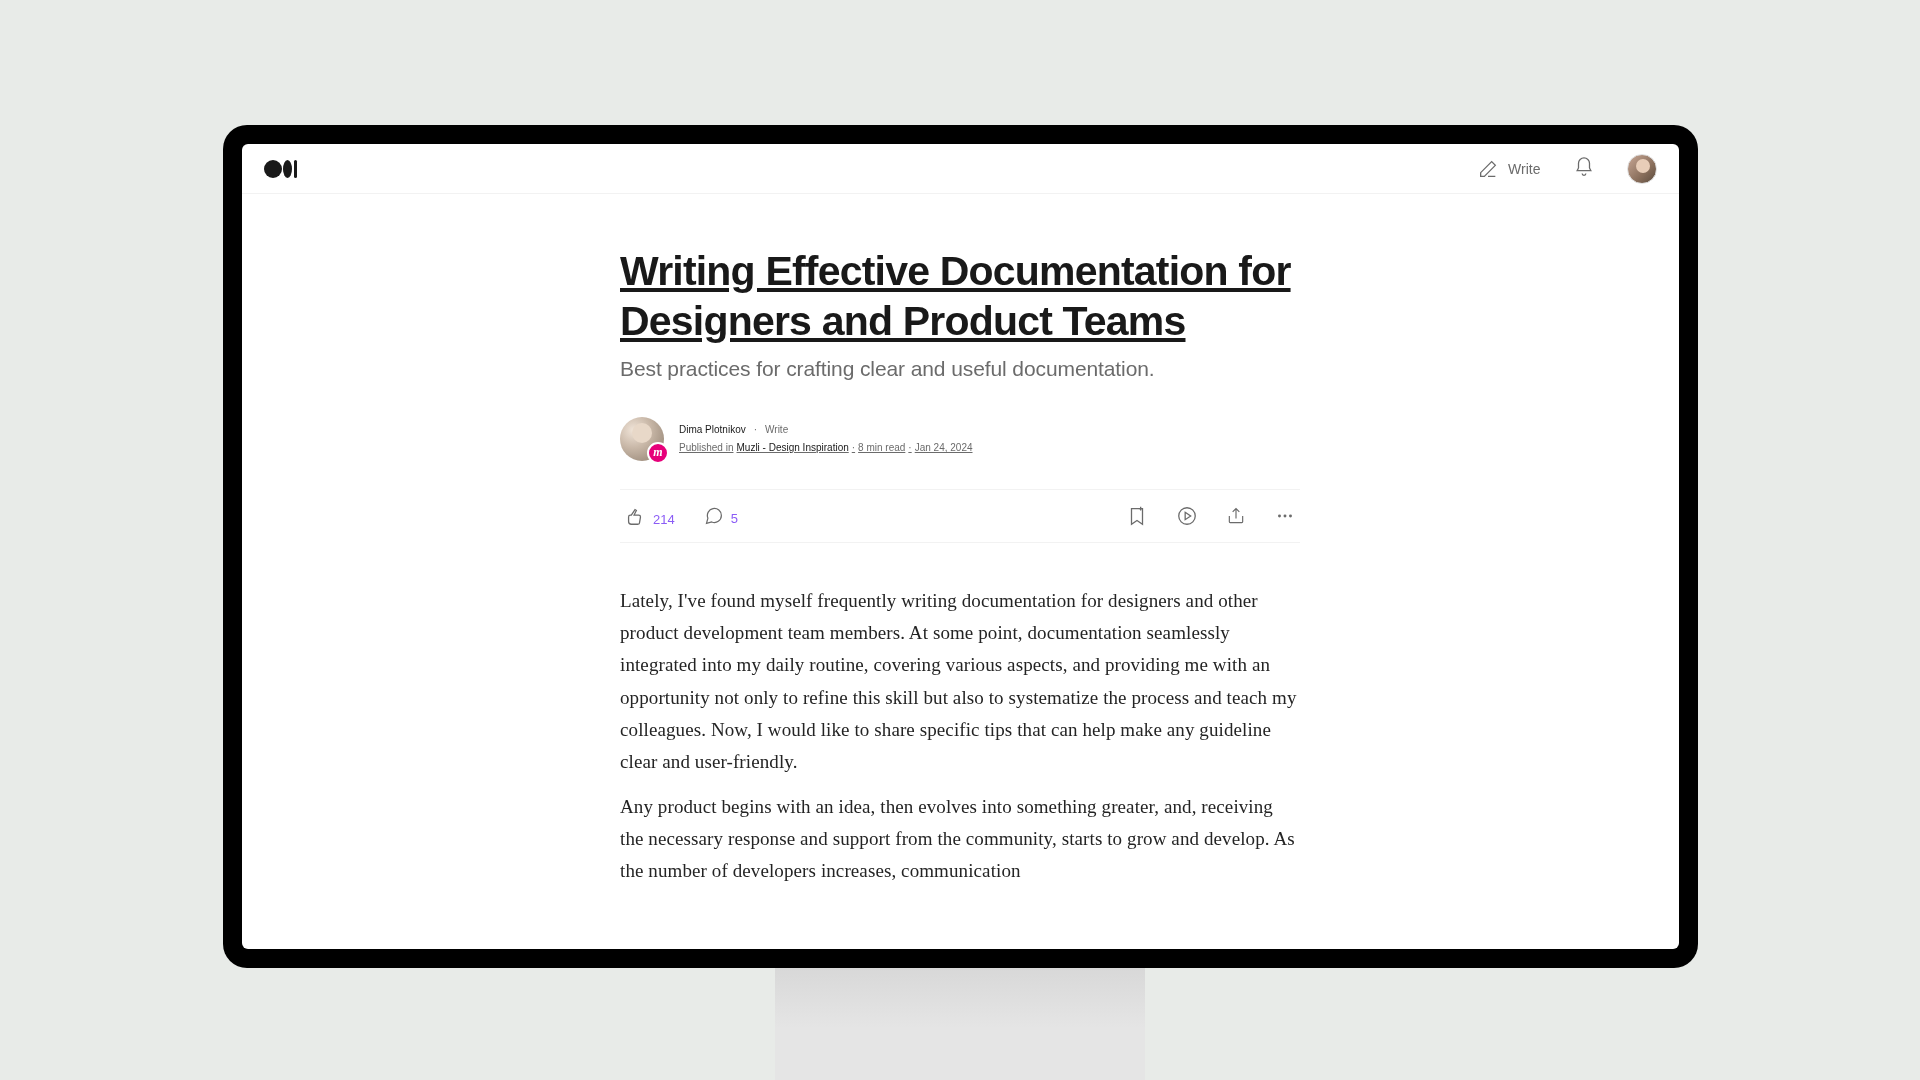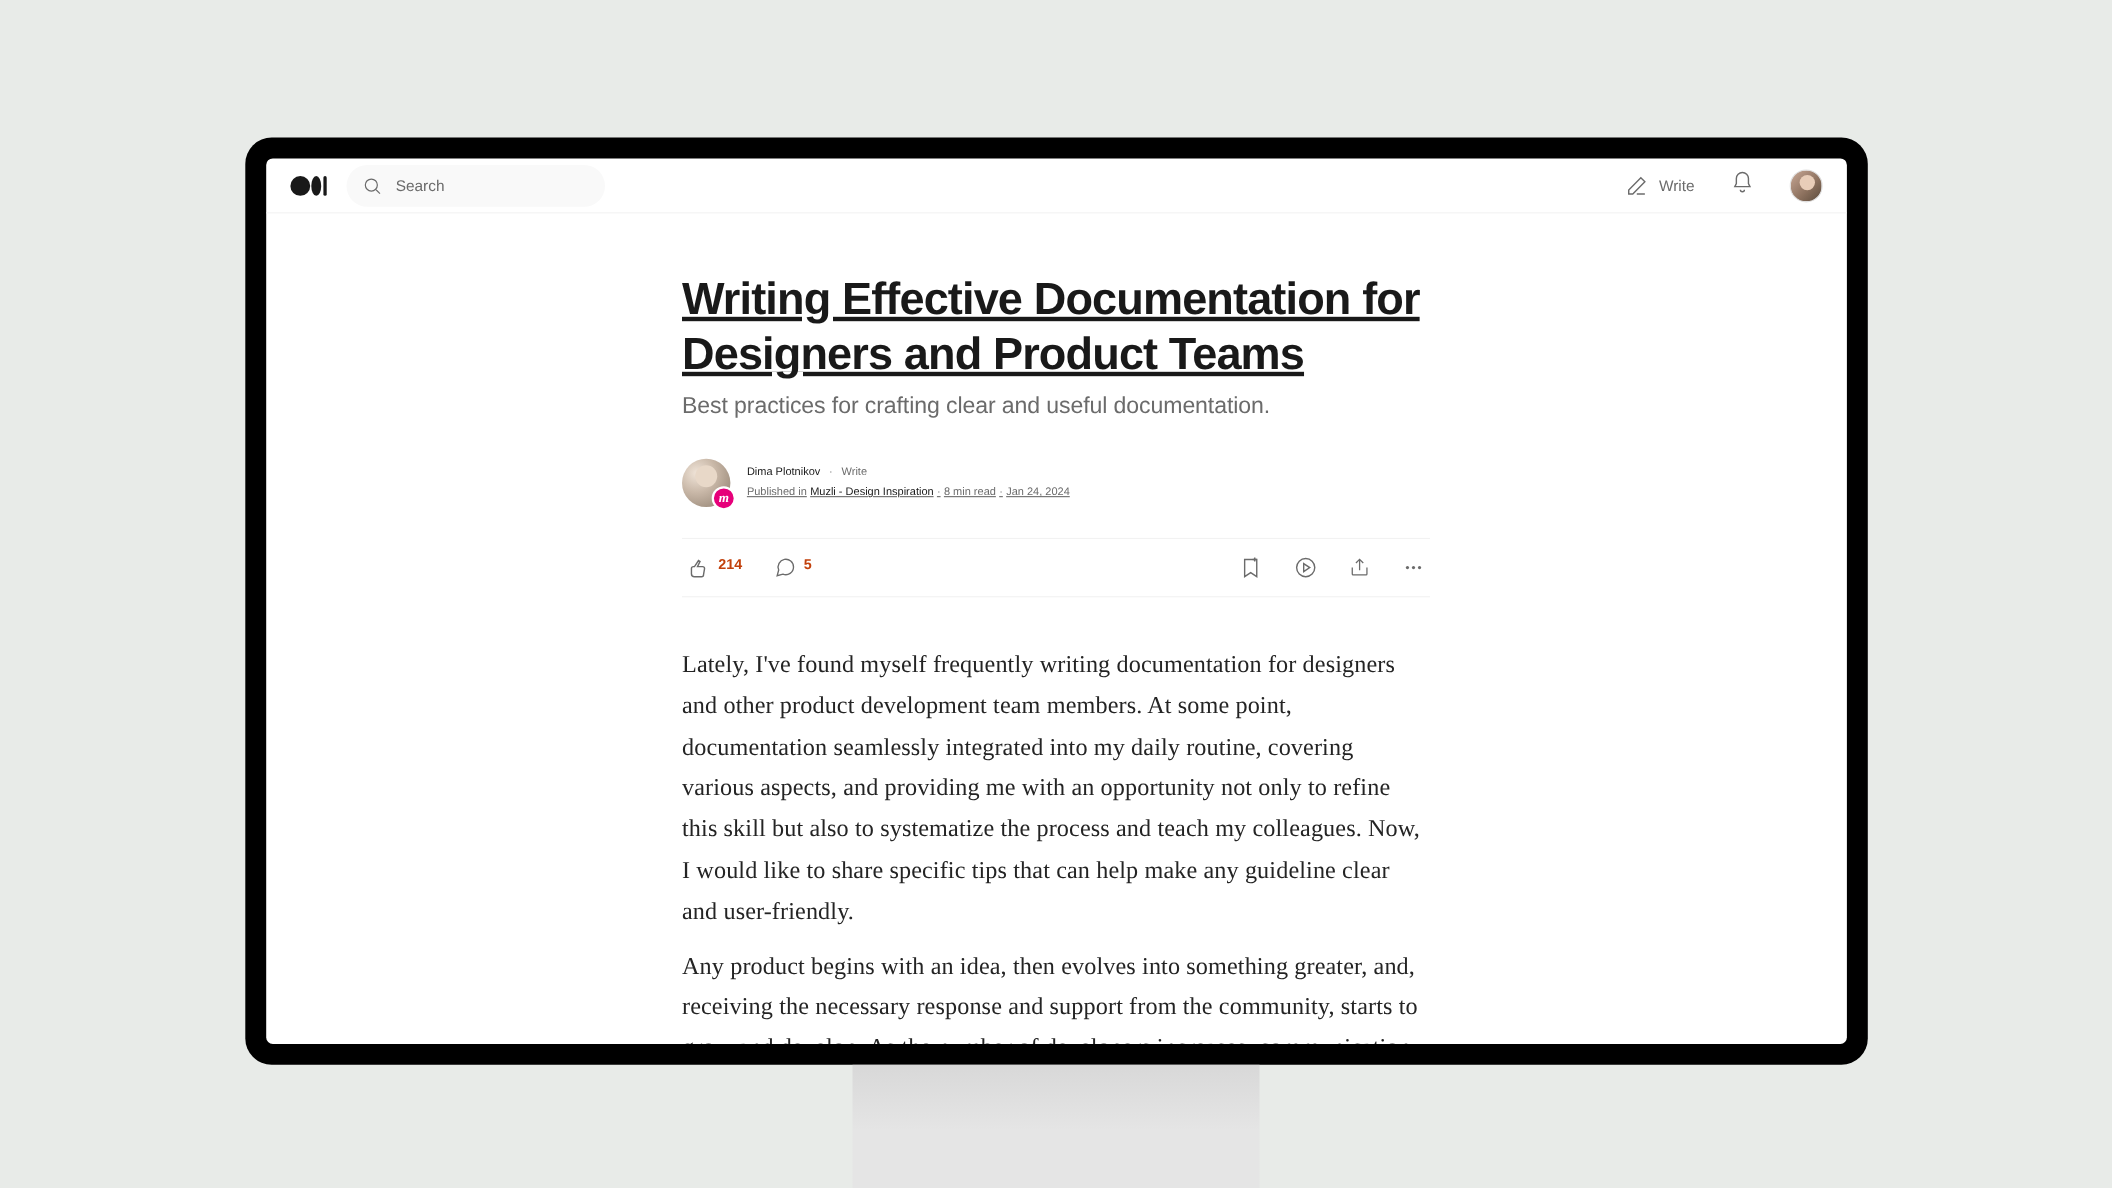--- a/index.html
+++ b/index.html
@@ -160,25 +160,25 @@
     margin-top: 28px;
     border-top: 1px solid #f2f2f2;
     border-bottom: 1px solid #f2f2f2;
     height: 54px;
     display:flex;
     align-items:center;
     justify-content:space-between;
     padding: 0 4px;
   }
   .action-left, .action-right { display:flex; align-items:center; gap:28px;}
-  .action-item { display:flex; align-items:flex-start; gap:7px; color:#c2410c; font-size:13px; cursor:pointer;font-weight:bold;}
+  .action-item { display:flex; align-items:flex-end; gap:7px; color:#8b5cf6; font-size:13px; cursor:pointer;}
 
   .body-text {
     font-family: Georgia, "Times New Roman", serif;
-    font-size: 22px;
+    font-size: 19px;
     line-height: 1.70;
     color: #242424;
     margin-top: 42px;
     letter-spacing: 0.1px;
   }
   .h2 {
     font-family: -apple-system, BlinkMacSystemFont, "Segoe UI", Helvetica, Arial, sans-serif;
     font-size: 23px;
     font-weight: 800;
     color:#191919;
@@ -193,27 +193,20 @@
 <div class="monitor">
   <div class="stand"></div>
   <div class="screen">
 
     <div class="header">
       <div class="logo">
         <div class="logo-ellipse"></div>
         <div class="logo-oval"></div>
         <div class="logo-bar"></div>
       </div>
-      <div class="search">
-        <svg width="22" height="22" viewBox="0 0 24 24">
-          <circle cx="11" cy="11" r="7" class="icon-stroke"></circle>
-          <line x1="16.5" y1="16.5" x2="21" y2="21" class="icon-stroke"></line>
-        </svg>
-        <input type="text" placeholder="Search" style="">
-      </div>
       <div class="spacer"></div>
       <div class="write">
         <svg width="22" height="22" viewBox="0 0 24 24">
           <path d="M12 20h8" class="icon-stroke"></path>
           <path d="M4 20v-4L16 4l4 4L8 20H4z" class="icon-stroke"></path>
         </svg>
         <span>Write</span>
       </div>
       <div class="bell" style="margin-left:14px;">
         <svg width="22" height="22" viewBox="0 0 24 24">

